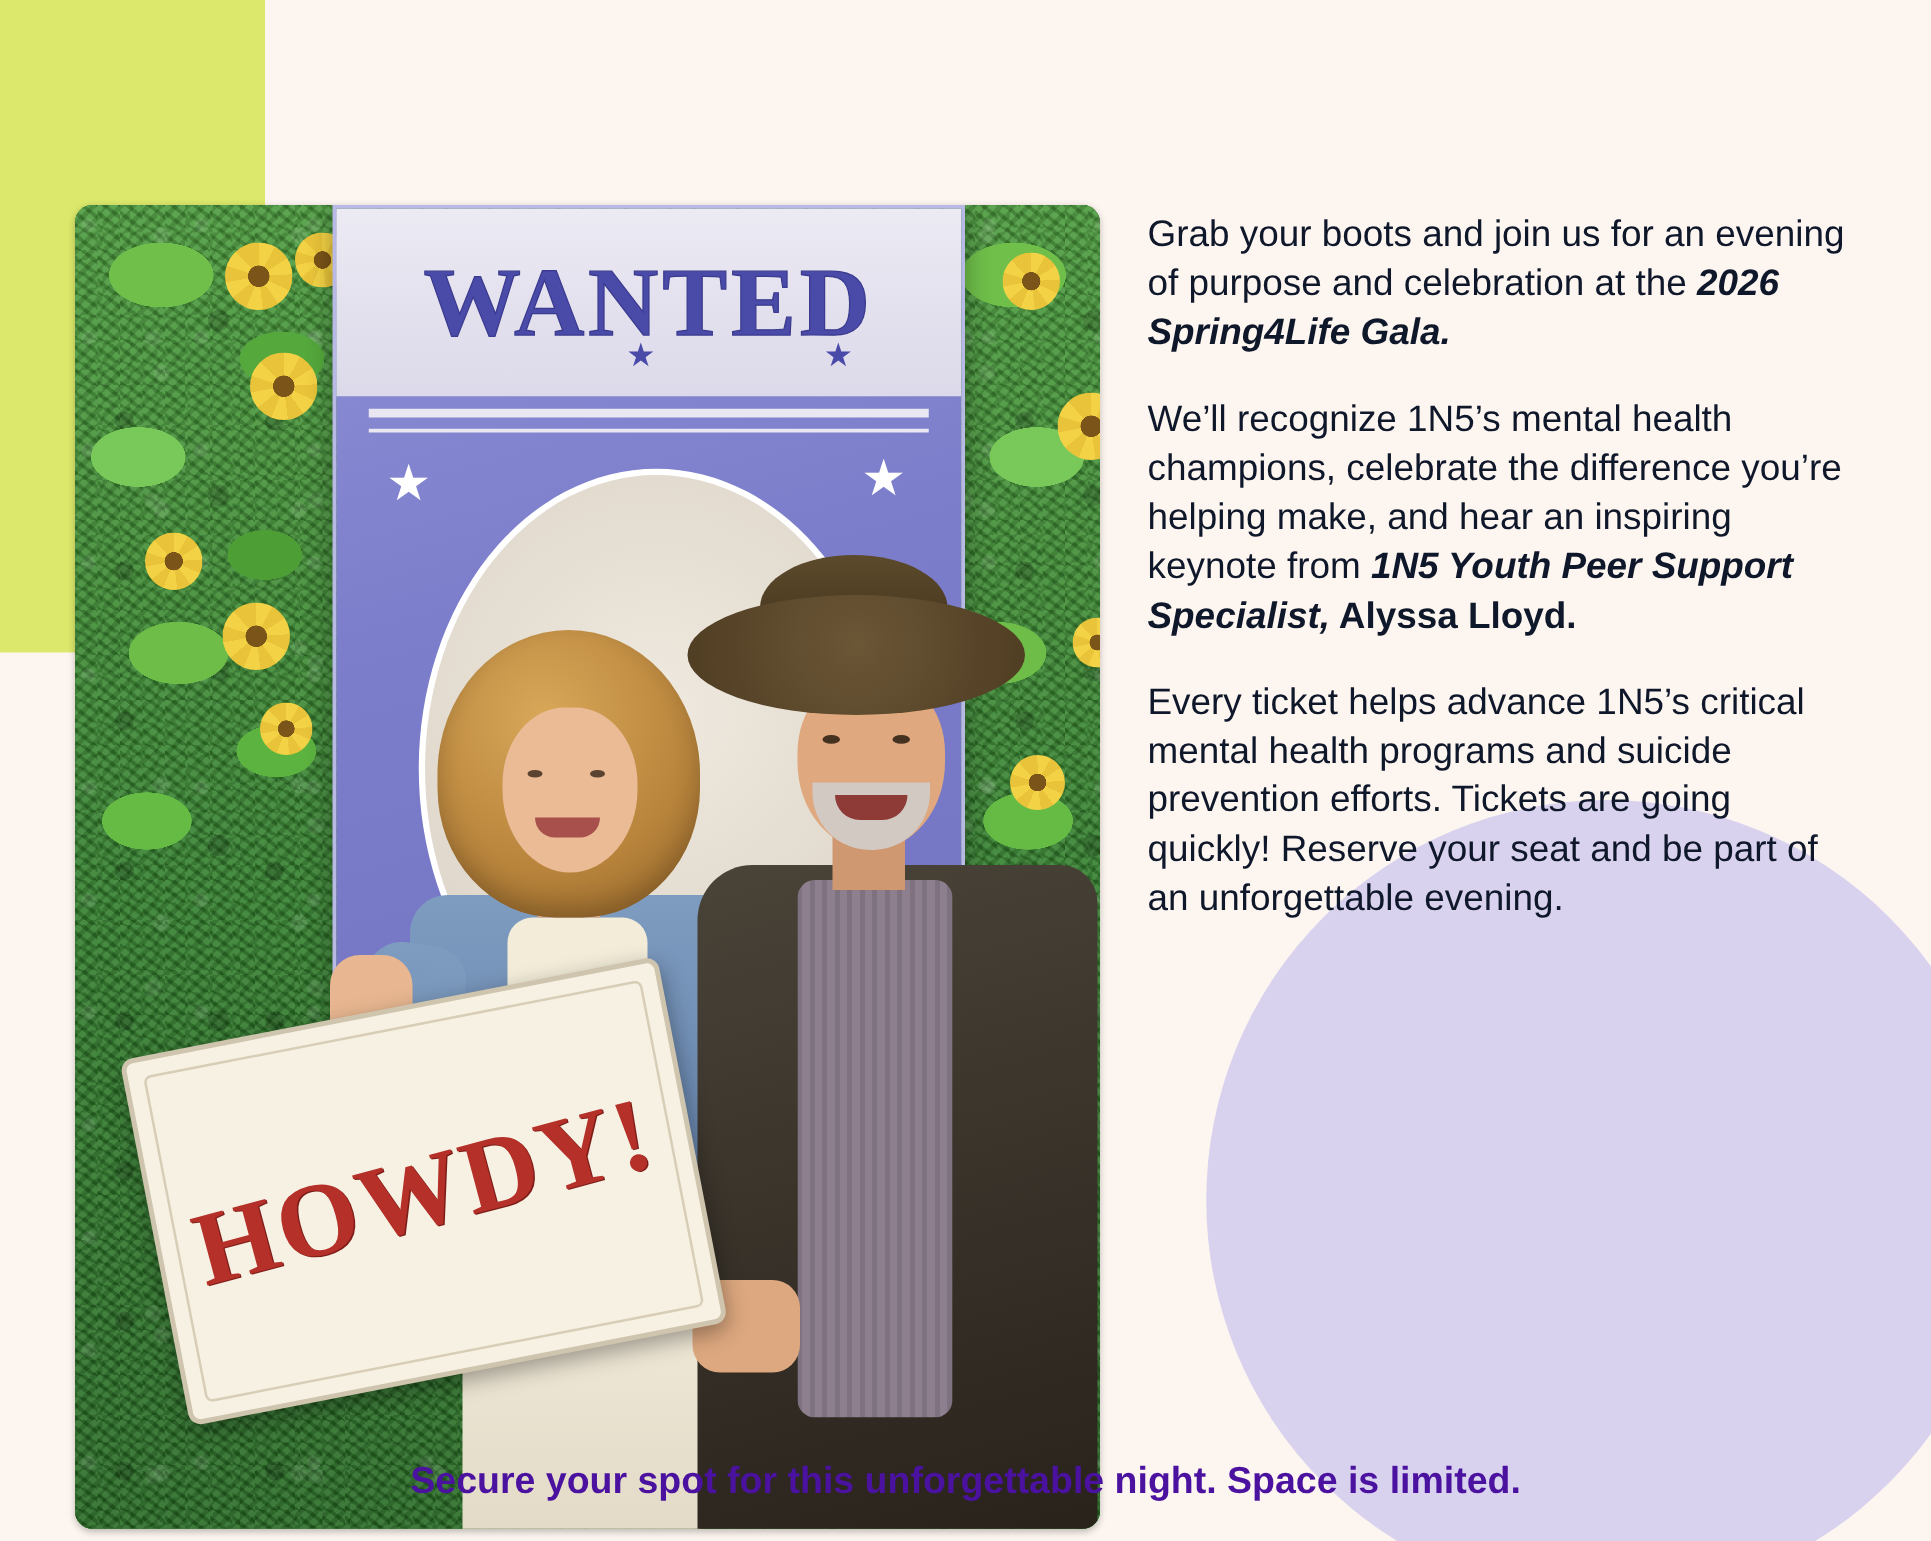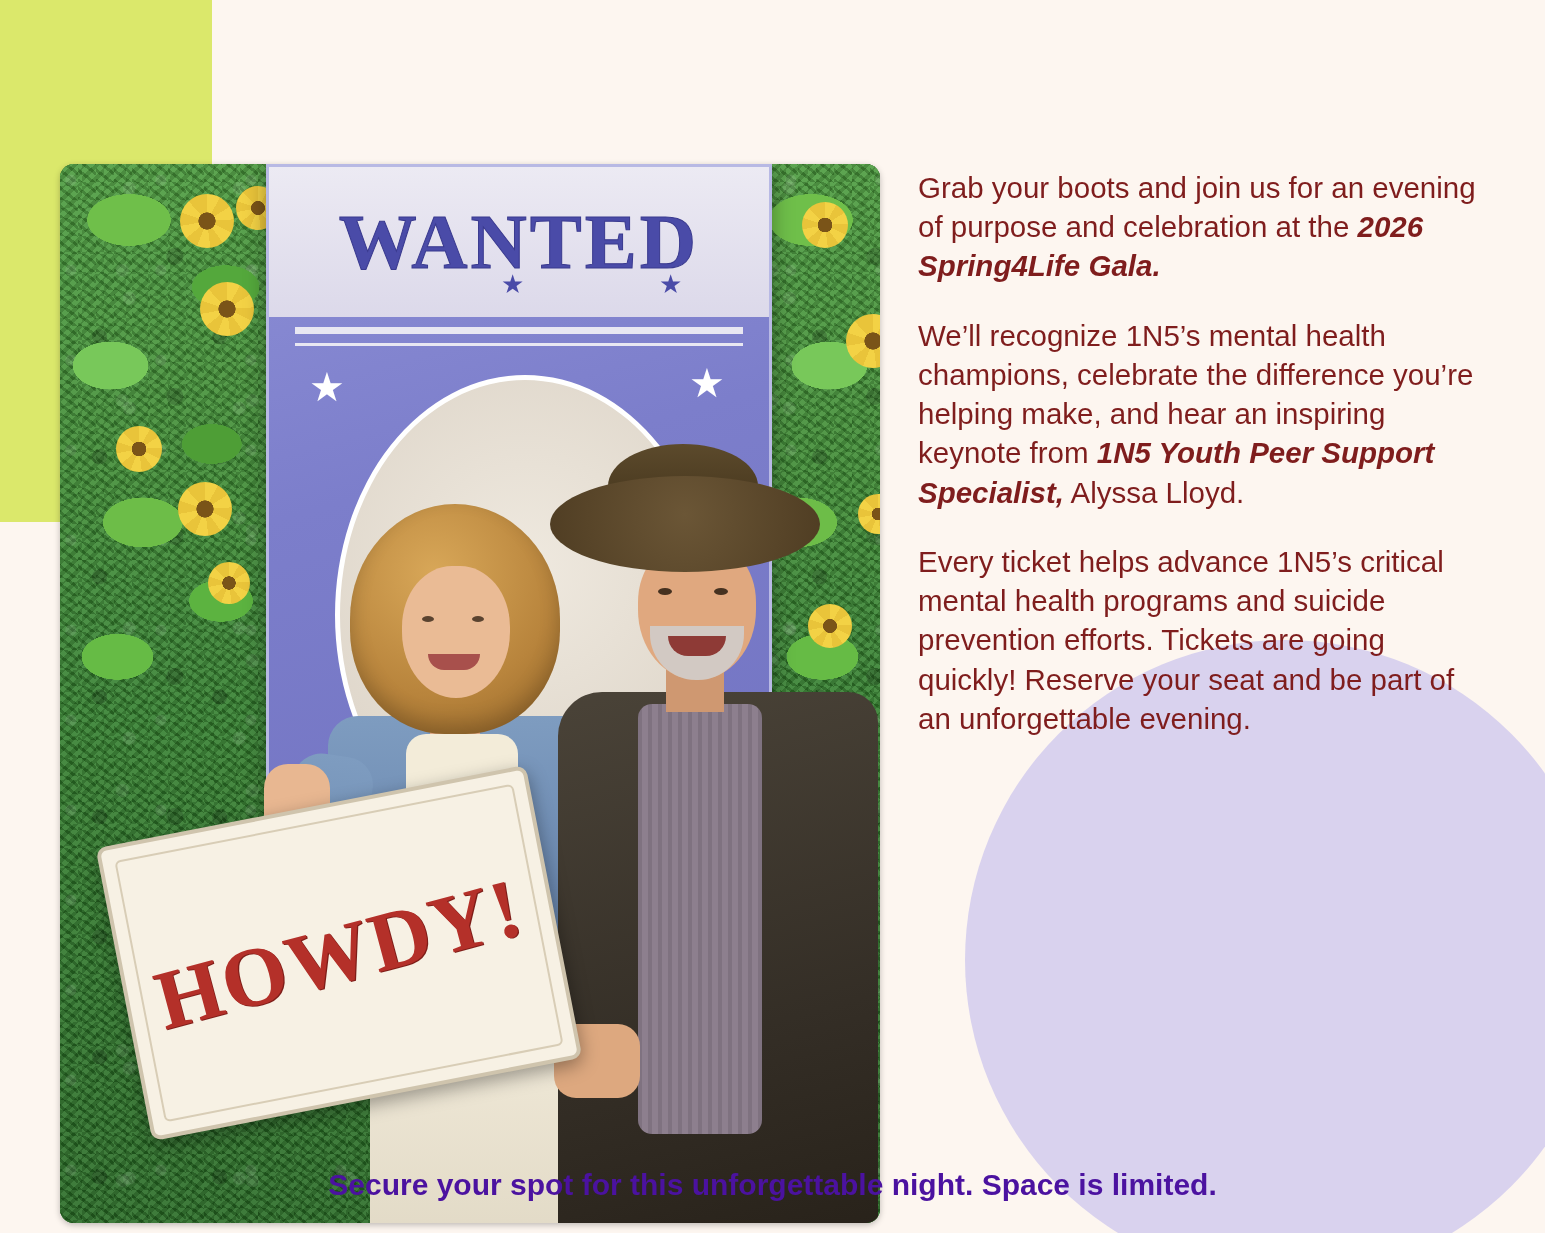--- a/index.html
+++ b/index.html
@@ -365,26 +365,26 @@
   }
 
   
   .copy {
     position: absolute;
     left: 918px;
     top: 168px;
     width: 560px;
     font-size: 29.5px;
     line-height: 1.33;
-    color: #7f1d1d;
+    color: #0f172a;
   }
   .copy p { margin: 0 0 30px 0; }
   .copy p:last-child { margin-bottom: 0; }
   .bi { font-weight: bold; font-style: italic; }
-  .b { font-weight: normal; }
+  .b { font-weight: bold; }
 
   
   .footer {
     position: absolute;
     left: 0;
     top: 1168px;
     width: 100%;
     text-align: center;
     font-size: 30px;
     font-weight: bold;

